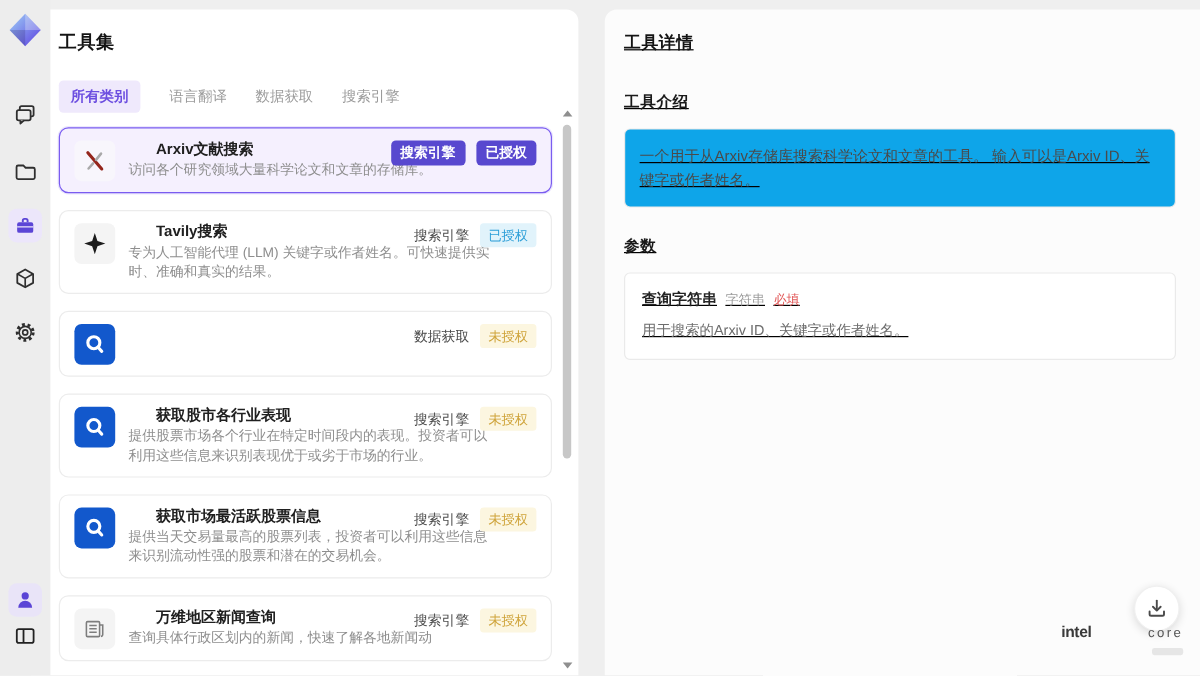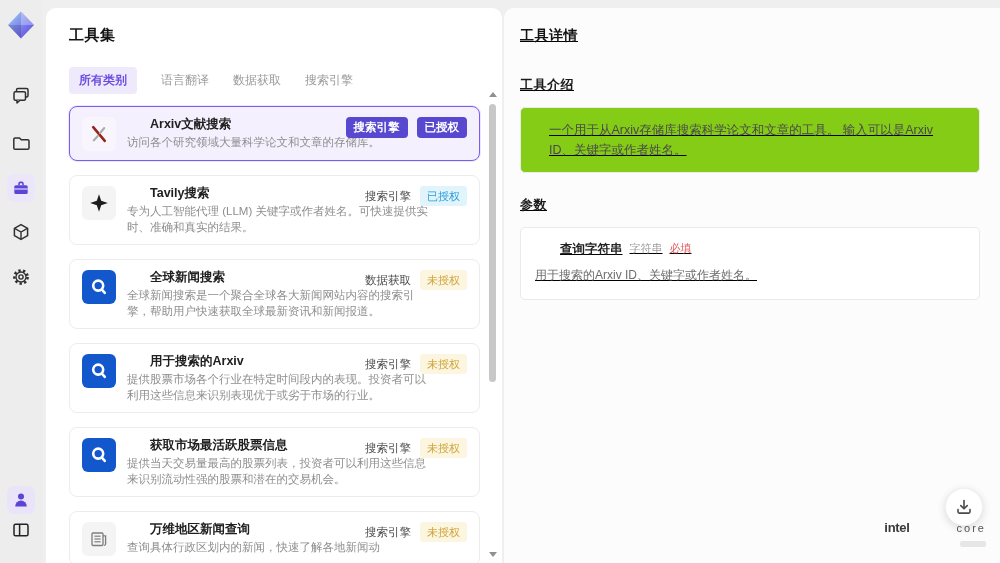--- a/index.html
+++ b/index.html
@@ -8,21 +8,21 @@
   .stage { position:relative; width:1000px; height:563px; }
 
   
   .rail { position:absolute; left:0; top:0; width:42px; height:563px; background:#ededed; z-index:5; }
   .rail-logo { position:absolute; left:6px; top:10px; width:30px; height:30px; }
   .rail-btn { position:absolute; left:7px; width:28px; height:28px; display:flex; align-items:center; justify-content:center; border-radius:7px; cursor:pointer; }
   .rail-btn.active { background:#ece6fb; }
   .rail-btn.soft { background:#e9e4f8; }
 
   
-  .list-card { position:absolute; left:46px; top:8px; width:456px; height:555px; background:#ffffff; border-radius:10px 10px 0 0; overflow:hidden; }
+  .list-card { position:absolute; left:26px; top:8px; width:456px; height:555px; background:#ffffff; border-radius:10px 10px 0 0; overflow:hidden; }
   .list-inner { position:absolute; left:23px; right:22px; top:0; bottom:0; }
   .list-title { margin-top:18px; font-size:15px; font-weight:bold; color:#141414; letter-spacing:.5px; }
   .tabs { display:flex; align-items:center; margin-top:22px; gap:24px; font-size:12px; }
   .tab { color:#9b9b9b; cursor:pointer; white-space:nowrap; }
   .tab.active { background:#efe9fc; color:#6c4ee0; padding:5px 10px; border-radius:4px; font-weight:bold; }
   .tools { margin-top:12px; }
   .tool { display:flex; align-items:flex-start; border:1px solid #ececec; border-radius:8px; padding:9px 12px; margin-bottom:14px; background:#fff; position:relative; cursor:pointer; }
   .tool.selected { background:#f5f0fe; border:1.5px solid #7a5cf0; box-shadow:0 0 0 1px rgba(122,92,240,.15); }
   .tool-icon { width:34px; height:34px; border-radius:6px; flex:none; display:flex; align-items:center; justify-content:center; margin-right:11px; margin-top:1px; }
   .ic-arxiv { background:#f8f6fc; }
@@ -43,24 +43,24 @@
   .sbar .arr-up { top:0; border-bottom:5px solid #8f8f8f; }
   .sbar .arr-dn { bottom:0; border-top:5px solid #8f8f8f; }
   .sbar .thumb { position:absolute; left:1px; top:12px; width:7px; height:278px; background:#c7c7c7; border-radius:4px; cursor:pointer; }
 
   
   .detail-card { position:absolute; left:504px; top:8px; width:496px; height:555px; background:#fcfcfc; border-radius:10px 0 0 0; }
   .detail-inner { position:absolute; left:16px; right:20px; top:0; bottom:0;text-decoration:underline; }
   .detail-title { margin-top:19px; font-size:14px; font-weight:bold; color:#141414; letter-spacing:.5px; }
   .sect-head { font-size:13px; font-weight:bold; color:#1a1a1a; letter-spacing:.5px; }
   .intro-head { margin-top:31px; }
-  .intro-box { margin-top:13px; background:#84cc16; border:1px solid #eaeaea; border-radius:5px; padding:12px 28px; font-size:12.5px; color:#4a4a4a; line-height:1.6; }
+  .intro-box { margin-top:13px; background:#0ea5e9; border:1px solid #eaeaea; border-radius:5px; padding:12px 12px; font-size:12.5px; color:#4a4a4a; line-height:1.6; }
   .params-head { margin-top:23px; }
   .param-box { margin-top:13px; background:#fff; border:1px solid #eaeaea; border-radius:5px; padding:13px 14px 15px; }
-  .param-line { display:flex; align-items:flex-start; gap:7px;margin-left:25px; }
+  .param-line { display:flex; align-items:center; gap:7px; }
   .param-name { font-size:12.5px; font-weight:bold; color:#242424; }
   .param-type { font-size:11px; color:#9a9a9a; }
   .param-req { font-size:11px; color:#e25858; }
   .param-desc { margin-top:9px; font-size:12px; color:#6d6d6d; }
 
   
   .fab { position:absolute; right:17px; bottom:37px; width:38px; height:38px; border-radius:50%; background:#fff; border:1px solid #f0f0f0; box-shadow:0 2px 8px rgba(0,0,0,.14); display:flex; align-items:center; justify-content:center; cursor:pointer; }
   .brand { position:absolute; right:14px; bottom:15px; text-align:right; line-height:13px; }
   .brand-row { white-space:nowrap; }
   .brand-intel { font-size:13px; font-weight:bold; color:#3a3a3a; letter-spacing:-.3px; }
@@ -173,38 +173,34 @@
         <span class="b-blue">已授权</span>
       </div>
     </div>
           <div class="tool">
       <div class="tool-icon ic-qblue">
               <svg width="20" height="20" viewBox="0 0 20 20">
                 <circle cx="9.2" cy="8.6" r="5" fill="none" stroke="#fff" stroke-width="2.6"></circle>
                 <line x1="12.9" y1="12.6" x2="15.8" y2="15.8" stroke="#fff" stroke-width="2.6" stroke-linecap="round"></line>
               </svg>
             </div>
-      <div class="tool-body">
-        <div class="tool-title">全球新闻搜索</div>
-        <div class="tool-desc">全球新闻搜索是一个聚合全球各大新闻网站内容的搜索引擎，帮助用户快速获取全球最新资讯和新闻报道。</div>
-      </div>
       <div class="tool-tags">
         <span class="b-plain">数据获取</span>
         <span class="b-yellow">未授权</span>
       </div>
     </div>
           <div class="tool">
       <div class="tool-icon ic-qblue">
               <svg width="20" height="20" viewBox="0 0 20 20">
                 <circle cx="9.2" cy="8.6" r="5" fill="none" stroke="#fff" stroke-width="2.6"></circle>
                 <line x1="12.9" y1="12.6" x2="15.8" y2="15.8" stroke="#fff" stroke-width="2.6" stroke-linecap="round"></line>
               </svg>
             </div>
       <div class="tool-body">
-        <div class="tool-title">用于搜索的Arxiv</div>
+        <div class="tool-title">获取股市各行业表现</div>
         <div class="tool-desc">提供股票市场各个行业在特定时间段内的表现。投资者可以利用这些信息来识别表现优于或劣于市场的行业。</div>
       </div>
       <div class="tool-tags">
         <span class="b-plain">搜索引擎</span>
         <span class="b-yellow">未授权</span>
       </div>
     </div>
           <div class="tool">
       <div class="tool-icon ic-qblue">
               <svg width="20" height="20" viewBox="0 0 20 20">

